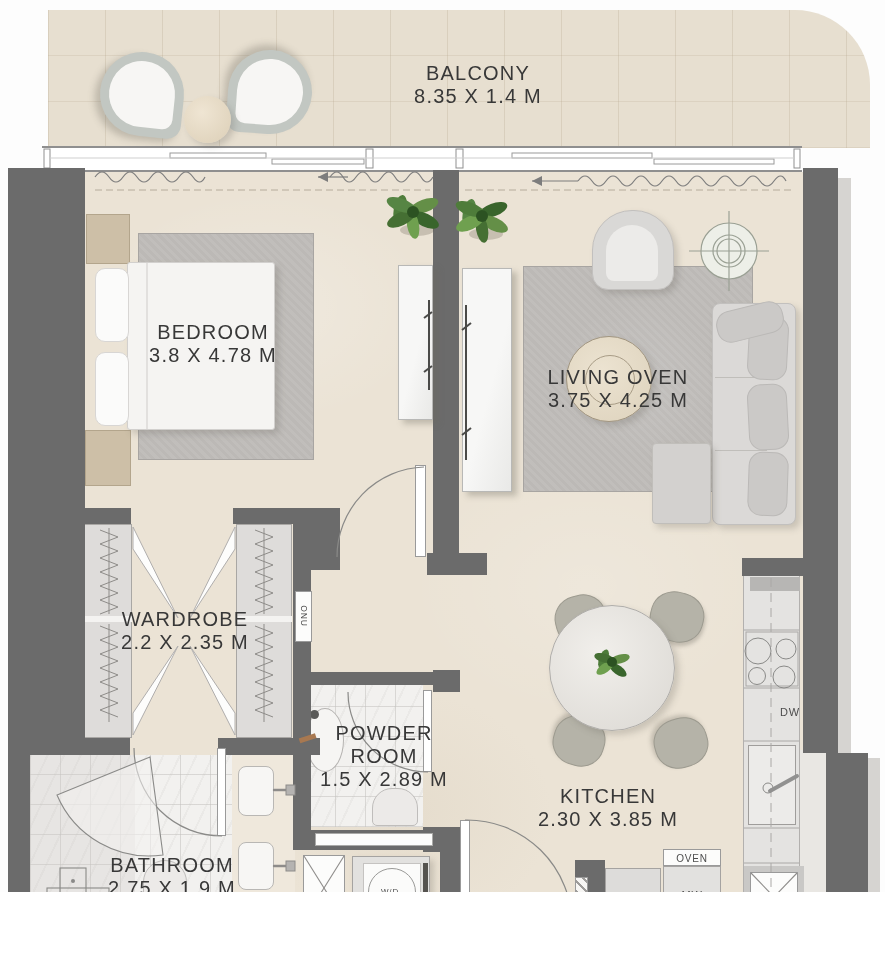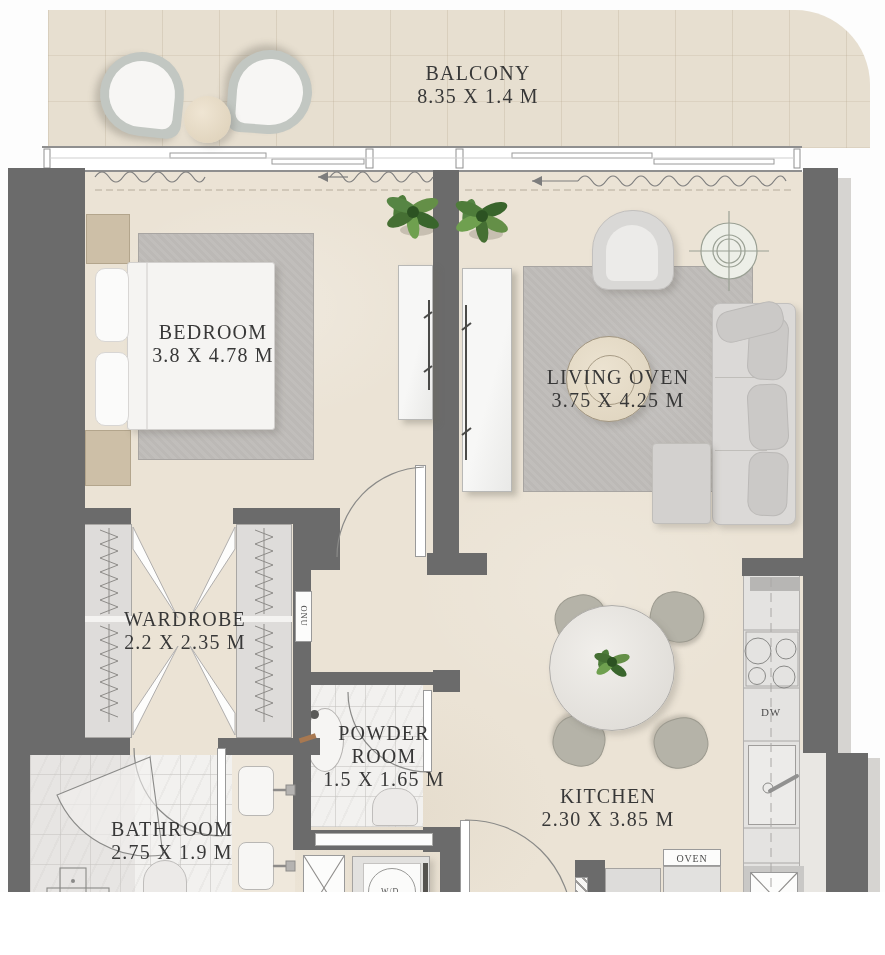--- a/index.html
+++ b/index.html
@@ -1,17 +1,17 @@
 <!DOCTYPE html>
 <html style="--wall: #6b6b6b; --floor: #ebe3d5; --balcony-floor: #e7dfd0; --tile: #f2f1ef; --rug: #bcb9b6; --counter: #e4e3e1; --sofa: #dbd9d7; --wood: #cdbfa7; --text-color: #383838;"><head>
 <meta charset="utf-8">
 <style>
   html,body{margin:0;padding:0;background:#ffffff;}
   .plan{position:relative;width:885px;height:892px;background:#fdfdfd;overflow:hidden;
-        font-family:Liberation Serif, serif;}
+        font-family:Liberation Sans, sans-serif;}
   .abs{position:absolute;}
   .wall{position:absolute;background:var(--wall,#6b6b6b);}
   .shadow{position:absolute;background:#d6d4d1;}
   
   .floor-base{position:absolute;background:var(--floor,#ebe3d5);
     background-image:radial-gradient(ellipse 260px 180px at 25% 18%, rgba(255,255,255,.22), transparent 65%),
                      radial-gradient(ellipse 300px 220px at 70% 55%, rgba(255,255,255,.15), transparent 60%),
                      radial-gradient(ellipse 240px 200px at 45% 85%, rgba(205,192,170,.18), transparent 60%);}
   .balcony-floor{position:absolute;background:var(--balcony-floor,#e7dfd0);
     background-image:repeating-linear-gradient(90deg, rgba(180,165,140,.28) 0 1px, transparent 1px 57px),
@@ -330,31 +330,31 @@
   <div class="room-label" style="left:498px;top:366px;width:240px;">
     <span>LIVING OVEN</span><br>
     <span>3.75 X 4.25 M</span>
   </div>
   <div class="room-label" style="left:75px;top:608px;width:220px;">
     <span>WARDROBE</span><br>
     <span>2.2 X 2.35 M</span>
   </div>
   <div class="room-label" style="left:311px;top:722px;width:146px;">
     <span>POWDER ROOM</span><br>
-    <span>1.5 X 1.65 M</span>
-  </div>
-  <div class="room-label" style="left:62px;top:818px;width:220px;">
+    <span>1.5 X 2.89 M</span>
+  </div>
+  <div class="room-label" style="left:62px;top:854px;width:220px;">
     <span>BATHROOM</span><br>
     <span>2.75 X 1.9 M</span>
   </div>
   <div class="room-label" style="left:498px;top:785px;width:220px;">
     <span>KITCHEN</span><br>
     <span>2.30 X 3.85 M</span>
   </div>
 
-  <div class="appl-label" style="left:771px;top:712px;font-size:11px;">DW</div>
+  <div class="appl-label" style="left:790px;top:712px;font-size:11px;">DW</div>
   <div class="appl-label" style="left:692px;top:858px;font-size:10px;">OVEN</div>
   <div class="appl-label" style="left:633px;top:895px;font-size:9px;">FR</div>
   <div class="appl-label" style="left:692px;top:895px;font-size:11px;">MW</div>
   <div class="appl-label" style="left:390px;top:891px;font-size:8px;">W/D</div>
   <div class="appl-label" style="left:303.5px;top:616px;font-size:8.5px;transform:translate(-50%,-50%) rotate(90deg);">ONU</div>
 
 </div>
 
 </body></html>

